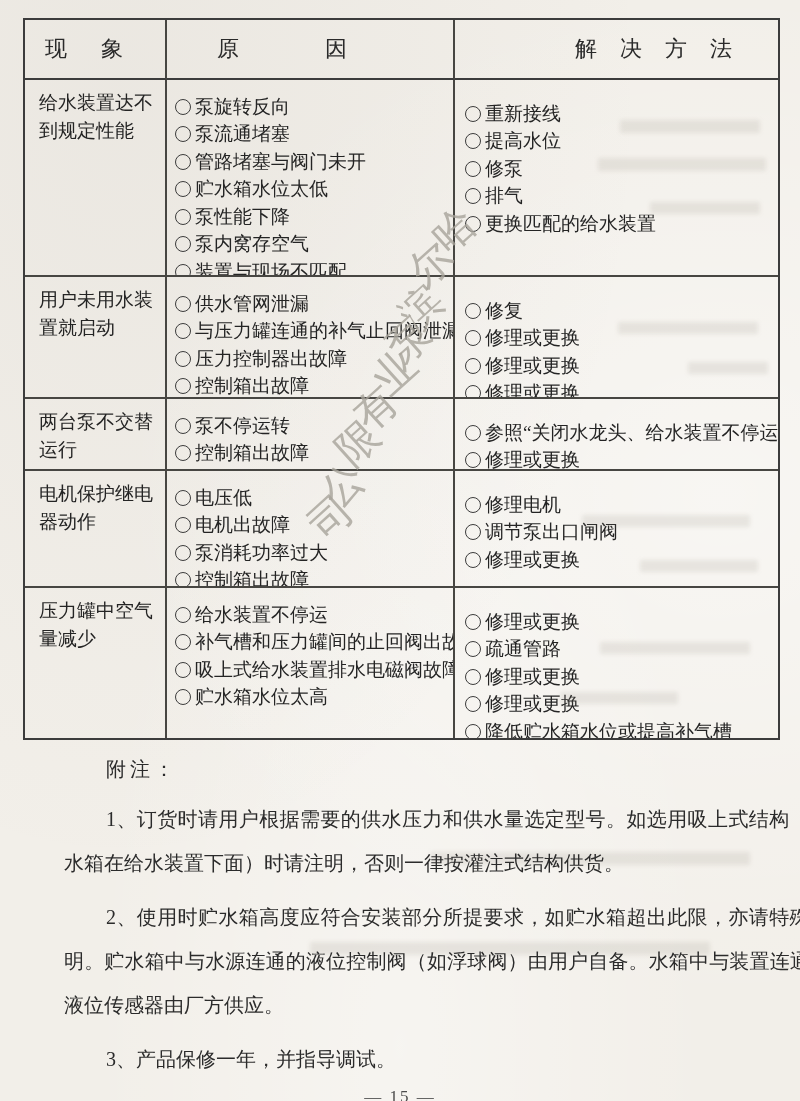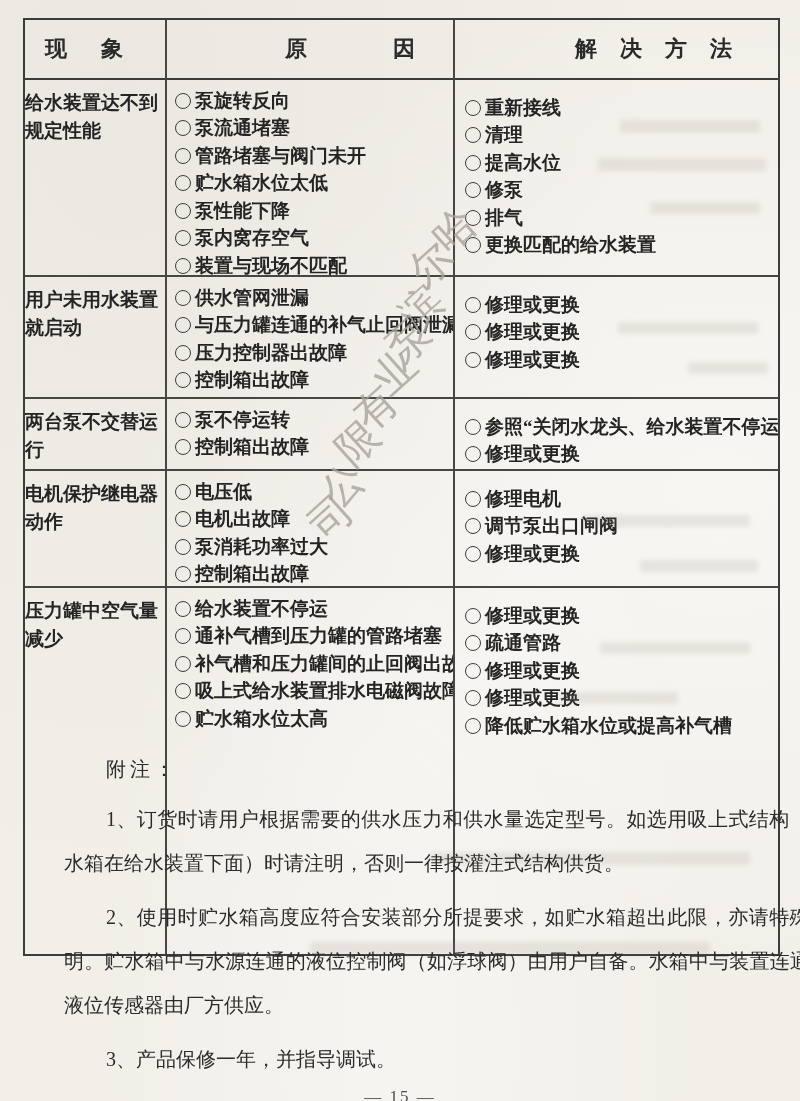--- a/index.html
+++ b/index.html
@@ -9,37 +9,36 @@
     background-image:
       radial-gradient(ellipse at 15% 8%, rgba(120,110,100,.06), transparent 55%),
       radial-gradient(ellipse at 90% 45%, rgba(255,255,255,.45), transparent 60%),
       radial-gradient(ellipse at 50% 95%, rgba(255,255,255,.35), transparent 55%);
     font-family:"Liberation Serif","DejaVu Serif",serif;
     color:#262626;
   }
 
   
   #fault-table{
-    position:absolute;left:23px;top:18px;width:757px;height:938px;
+    position:absolute;left:23px;top:18px;width:757px;height:722px;
     box-sizing:border-box;border:2.5px solid #3c3c3c;
     display:grid;
     grid-template-columns:142px 288px 1fr;
     grid-template-rows:60px 197px 122px 72px 117px 1fr;
-    font-weight:bold;
   }
   .cell{box-sizing:border-box;overflow:hidden;}
   .br{border-right:2px solid #474642;}
   .bb{border-bottom:2px solid #474642;}
   .hb{border-bottom:2.5px solid #3c3c3c;}
   .hcell{font-size:22px;line-height:58px;white-space:nowrap;color:#2a2a2a;}
   .h-phen{padding-left:20px;letter-spacing:34px;}
-  .h-cause{padding-left:118px;letter-spacing:86px;}
+  .h-cause{padding-left:50px;letter-spacing:86px;}
   .h-sol{padding-left:120px;letter-spacing:23px;}
-  .phen{font-size:19px;line-height:28px;padding:9px 6px 0 0;color:#242424;}
-  .list{padding:7px 2px 0 8px;}
+  .phen{font-size:19px;line-height:28px;padding:9px 6px 0 14px;color:#242424;}
+  .list{padding:13px 2px 0 8px;}
   .list-sol{padding-left:10px;margin-top:7px;}
   .item{display:flex;align-items:center;height:27.5px;font-size:19px;color:#242424;white-space:nowrap;}
   .bullet{
     width:14px;height:14px;border:1.8px solid #3c3c3c;border-radius:50%;
     flex:0 0 auto;margin-right:4px;background:transparent;
   }
 
   
   .wm{
     position:absolute;font-size:42px;color:#a8a49b;opacity:.8;
@@ -125,24 +124,20 @@
         <span>装置与现场不匹配</span>
       </div>
   </div>
   <div class="cell bb list list-sol">
     <div class="item">
         <span class="bullet"></span>
         <span>重新接线</span>
       </div>
     <div class="item">
         <span class="bullet"></span>
-        <span>清理</span>
-      </div>
-    <div class="item">
-        <span class="bullet"></span>
         <span>提高水位</span>
       </div>
     <div class="item">
         <span class="bullet"></span>
         <span>修泵</span>
       </div>
     <div class="item">
         <span class="bullet"></span>
         <span>排气</span>
       </div>
@@ -165,20 +160,24 @@
     <div class="item">
         <span class="bullet"></span>
         <span>压力控制器出故障</span>
       </div>
     <div class="item">
         <span class="bullet"></span>
         <span>控制箱出故障</span>
       </div>
   </div>
   <div class="cell bb list list-sol">
+    <div class="item">
+        <span class="bullet"></span>
+        <span>修复</span>
+      </div>
     <div class="item">
         <span class="bullet"></span>
         <span>修理或更换</span>
       </div>
     <div class="item">
         <span class="bullet"></span>
         <span>修理或更换</span>
       </div>
     <div class="item">
         <span class="bullet"></span>
@@ -240,24 +239,20 @@
         <span class="bullet"></span>
         <span>修理或更换</span>
       </div>
   </div>
 
   <div class="cell br phen">压力罐中空气量减少</div>
   <div class="cell br list">
     <div class="item">
         <span class="bullet"></span>
         <span>给水装置不停运</span>
-      </div>
-    <div class="item">
-        <span class="bullet"></span>
-        <span>通补气槽到压力罐的管路堵塞</span>
       </div>
     <div class="item">
         <span class="bullet"></span>
         <span>补气槽和压力罐间的止回阀出故障</span>
       </div>
     <div class="item">
         <span class="bullet"></span>
         <span>吸上式给水装置排水电磁阀故障</span>
       </div>
     <div class="item">

